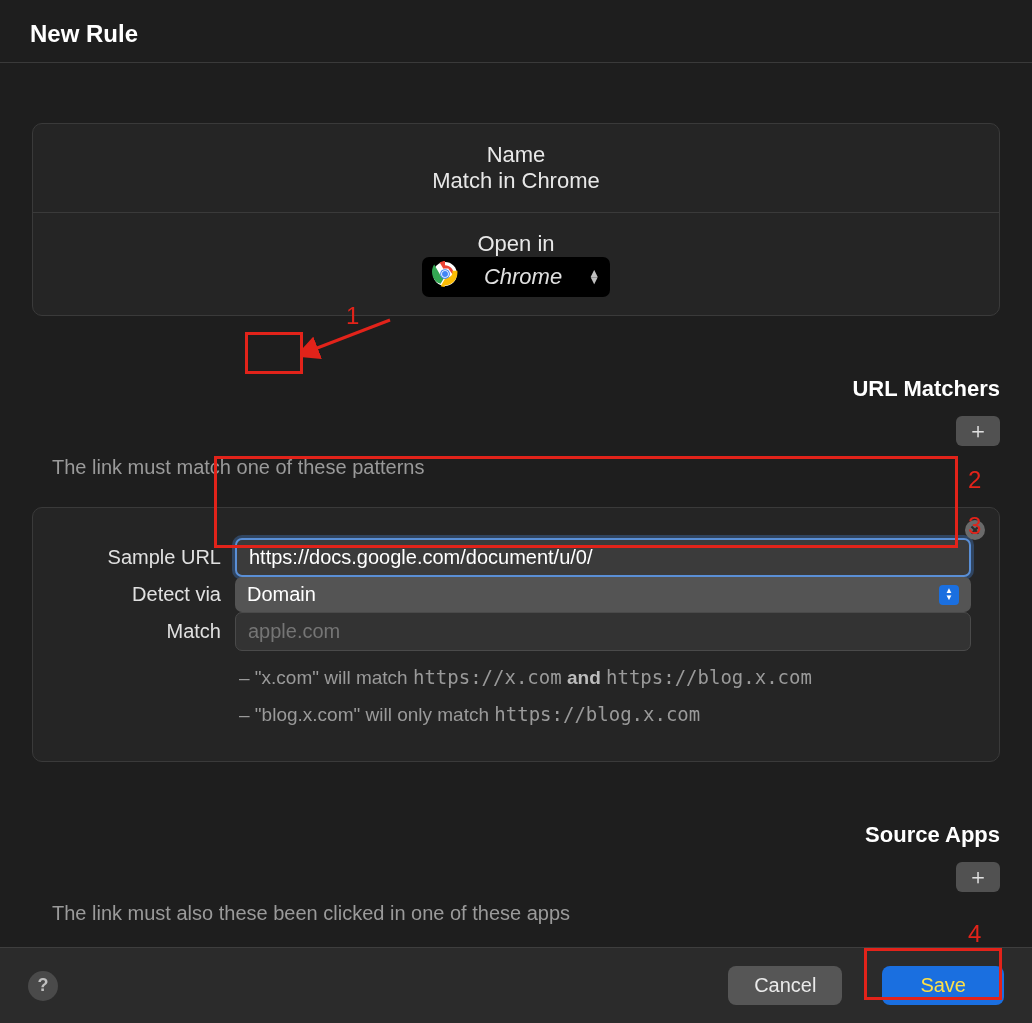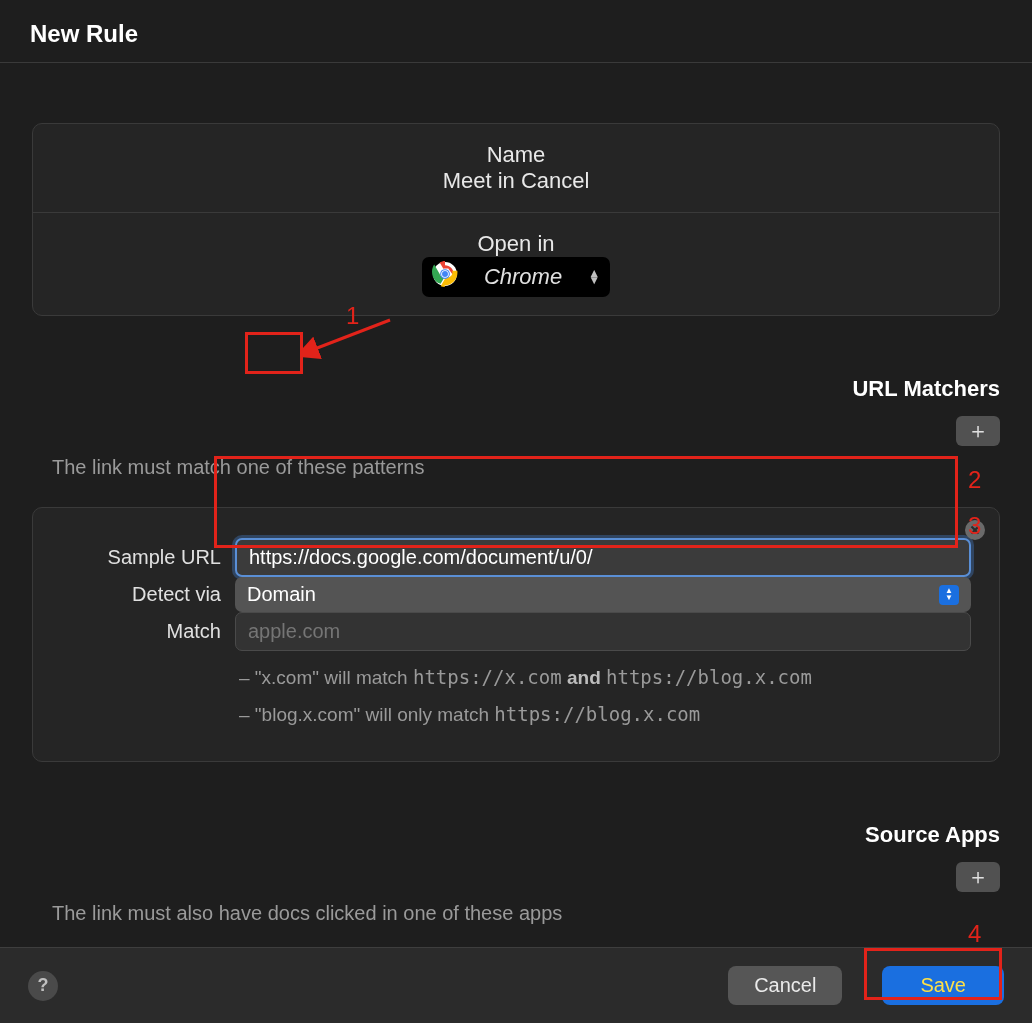--- a/index.html
+++ b/index.html
@@ -330,21 +330,21 @@
 
 <div class="header">
   <h1>New Rule</h1>
 </div>
 
 <div class="content">
 
   <div class="card">
     <div class="card-row">
       <span class="card-label">Name</span>
-      <span class="card-value">Meet in Cancel</span>
+      <span class="card-value">Match in Chrome</span>
     </div>
     <div class="card-row">
       <span class="card-label">Open in</span>
       <span class="openin-value">
         <span>
           <svg class="chrome-icon" viewBox="0 0 48 48">
             <circle cx="24" cy="24" r="22" fill="#fff"></circle>
             <path fill="#EA4335" d="M24 8c8.8 0 16 7.2 16 16 0 1.1-.1 2.1-.3 3.1L30 14H24c-1 0-2 .2-3 .5L14.1 2.9C17.1 1 20.4 0 24 0"></path>
             <path fill="#34A853" d="M6.2 36.5C2.3 32.2 0 26.4 0 20c0-5 1.5-9.6 4.1-13.4l9.8 17c1.2 3.8 4.6 6.4 8.6 6.4h.4l-7 12.1c-3.5-.9-6.7-2.8-9.3-5.2"></path>
             <path fill="#FBBC05" d="M24 48c-2.8 0-5.5-.5-8-1.4l9.8-17c.9.3 1.9.4 2.9.4 5 0 9-4 9-9 0-1-.2-2-.5-3h9.5c.2 1 .3 2 .3 3 0 13.3-10.7 24-24 24"></path>
@@ -412,21 +412,21 @@
     </div>
   </div>
 
   <div class="section">
     <div class="section-header">
       <span class="section-title">Source Apps</span>
       <button class="add-btn">
         <span>＋</span>
       </button>
     </div>
-    <div class="section-sub">The link must also have docs clicked in one of these apps</div>
+    <div class="section-sub">The link must also these been clicked in one of these apps</div>
 
     <div class="source-card">
       <span>No Source Apps</span>
     </div>
   </div>
 
 </div>
 
 <div class="footer">
   <div class="help-btn">

